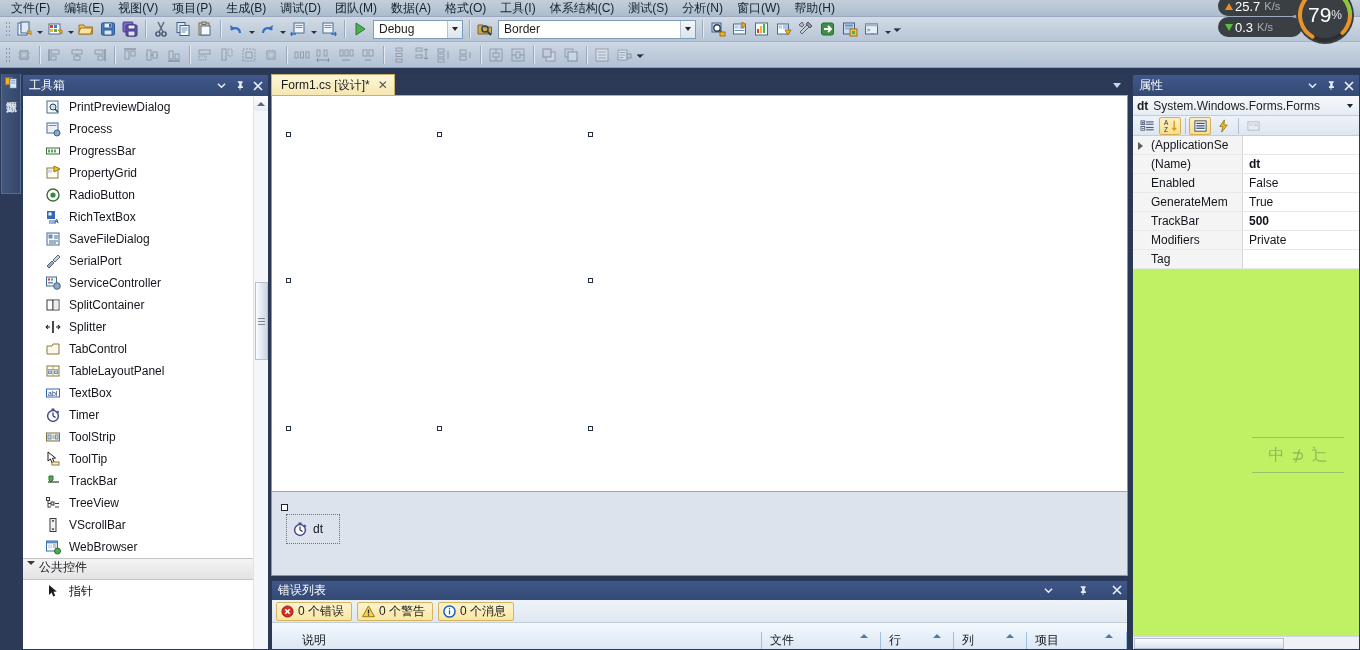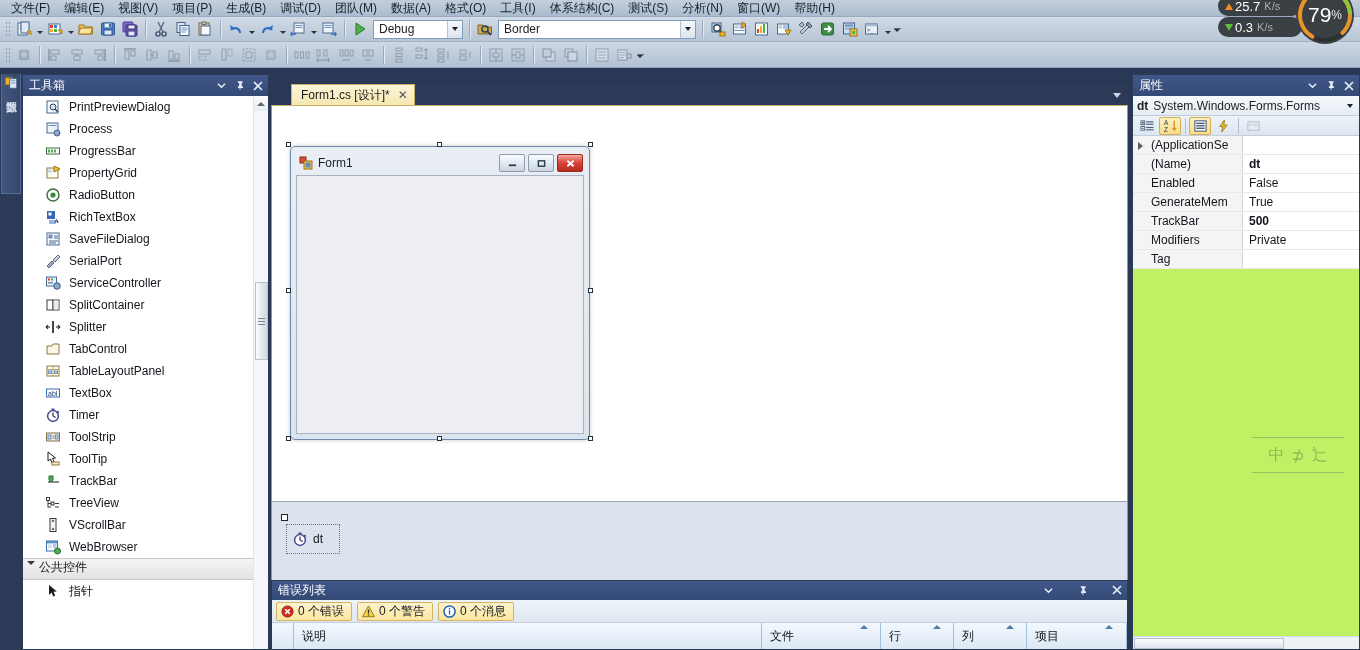--- a/index.html
+++ b/index.html
@@ -96,21 +96,21 @@
     background:#f4f6f9; border-left:1px solid #dfe4ea;}
   .sc-up{ height:15px; display:flex;align-items:center;justify-content:center;
     background:linear-gradient(to bottom,#fdfdfe,#e6ebf1);}
   .sc-up:after{content:"";border-left:4px solid transparent;border-right:4px solid transparent;border-bottom:4px solid #5b6775;}
   .sc-thumb{ position:absolute; left:1px; width:13px; height:78px; top:186px;
     background:linear-gradient(to right,#fbfcfd,#e3e9f0,#cfd7e1);
     border:1px solid #b7c0cb; display:flex;align-items:center;justify-content:center;}
   .sc-thumb i{ display:block;width:7px;height:1px;background:#7b8794;box-shadow:0 3px 0 #7b8794,0 -3px 0 #7b8794;}
   
   #docarea{
-    position:absolute; left:271px; top:84px; width:857px; height:502px;padding-left:20px;
+    position:absolute; left:271px; top:74px; width:857px; height:502px;
   }
   #tabstrip{
     height:21px; background:#2c3a58; display:flex; align-items:flex-end; position:relative;
   }
   .doc-tab{
     height:21px; background:linear-gradient(to bottom,#fdf6d9,#f5e7b0);
     border:1px solid #c9b168; border-bottom:none; display:flex; align-items:center;
     padding:0 6px 0 9px; font-size:12px; color:#1b1b1b;
   }
   .doc-tab .tclose{ margin-left:8px; color:#54585f; font-size:12px; }
@@ -172,21 +172,21 @@
     display:flex; align-items:center; padding-left:4px; border-bottom:1px solid #c3cedc;
   }
   .el-chip{
     height:19px; display:flex; align-items:center; padding:0 7px 0 4px;
     background:linear-gradient(to bottom,#fdf3cf,#fbe6a2);
     border:1px solid #d5b45d; border-radius:2px; margin-right:5px; font-size:12px; color:#1b1b1b;
   }
   .el-chip .cico{ width:13px;height:13px;margin-right:4px;}
   #el-header{
     height:26px; display:flex; background:linear-gradient(to bottom,#f3f8fd,#dce8f4);
-    font-size:12px; color:#12161c;
+    font-size:12px; color:#12161c;align-items:flex-end;
   }
   .el-col{ border-right:1px solid #9cc0dd; display:flex; align-items:center; padding-left:8px; position:relative;}
   .el-col .sortmark{ position:absolute; right:12px; top:2px; width:0;height:0;
     border-left:4px solid transparent;border-right:4px solid transparent;border-bottom:4px solid #4f7ba5;}
   
   #props{
     position:absolute; left:1132px; top:74px; width:228px; height:576px;
     background:#eef2f7; border:1px solid #2c3a58; display:flex; flex-direction:column;
   }
   #pr-objline{
@@ -899,48 +899,20 @@
     <div class="doc-tab">
       <span>Form1.cs [设计]*</span>
       <span class="tclose">✕</span>
     </div>
     <div id="tab-menu-btn"></div>
   </div>
 
   <div id="designer">
     <div id="designer-canvas">
 
-      <div id="form1">
-        <div id="form1-title">
-          <span class="f-ico">
-            <svg width="14" height="14" viewBox="0 0 14 14">
-              <rect x="1" y="1" width="6" height="6" fill="#d84a2e" stroke="#8e2d17"></rect>
-              <rect x="5" y="5" width="8" height="8" fill="#f5c542" stroke="#9a7415"></rect>
-              <rect x="6.5" y="6.5" width="5" height="5" fill="#5b8ec9"></rect>
-            </svg>
-          </span>
-          <span class="f-txt">Form1</span>
-          <span class="wbtn">
-            <svg width="11" height="9" viewBox="0 0 12 10">
-                <rect x="2" y="6" width="8" height="2" fill="#2e3d4f"></rect>
-              </svg>
-          </span>
-          <span class="wbtn">
-            <svg width="11" height="9" viewBox="0 0 12 10">
-                <rect x="2.5" y="2" width="7" height="6" fill="none" stroke="#2e3d4f" stroke-width="1.6"></rect>
-              </svg>
-          </span>
-          <span class="wbtn close">
-            <svg width="11" height="9" viewBox="0 0 12 10">
-                <path d="M2.5 2 L9.5 8 M9.5 2 L2.5 8" stroke="#ffffff" stroke-width="2"></path>
-              </svg>
-          </span>
-        </div>
-        <div id="form1-client"></div>
-      </div>
 
       <div class="grab" style="left:14px;  top:36px;"></div>
       <div class="grab" style="left:165px; top:36px;"></div>
       <div class="grab" style="left:316px; top:36px;"></div>
       <div class="grab" style="left:14px;  top:182px;"></div>
       <div class="grab" style="left:316px; top:182px;"></div>
       <div class="grab" style="left:14px;  top:330px;"></div>
       <div class="grab" style="left:165px; top:330px;"></div>
       <div class="grab" style="left:316px; top:330px;"></div>
     </div>

